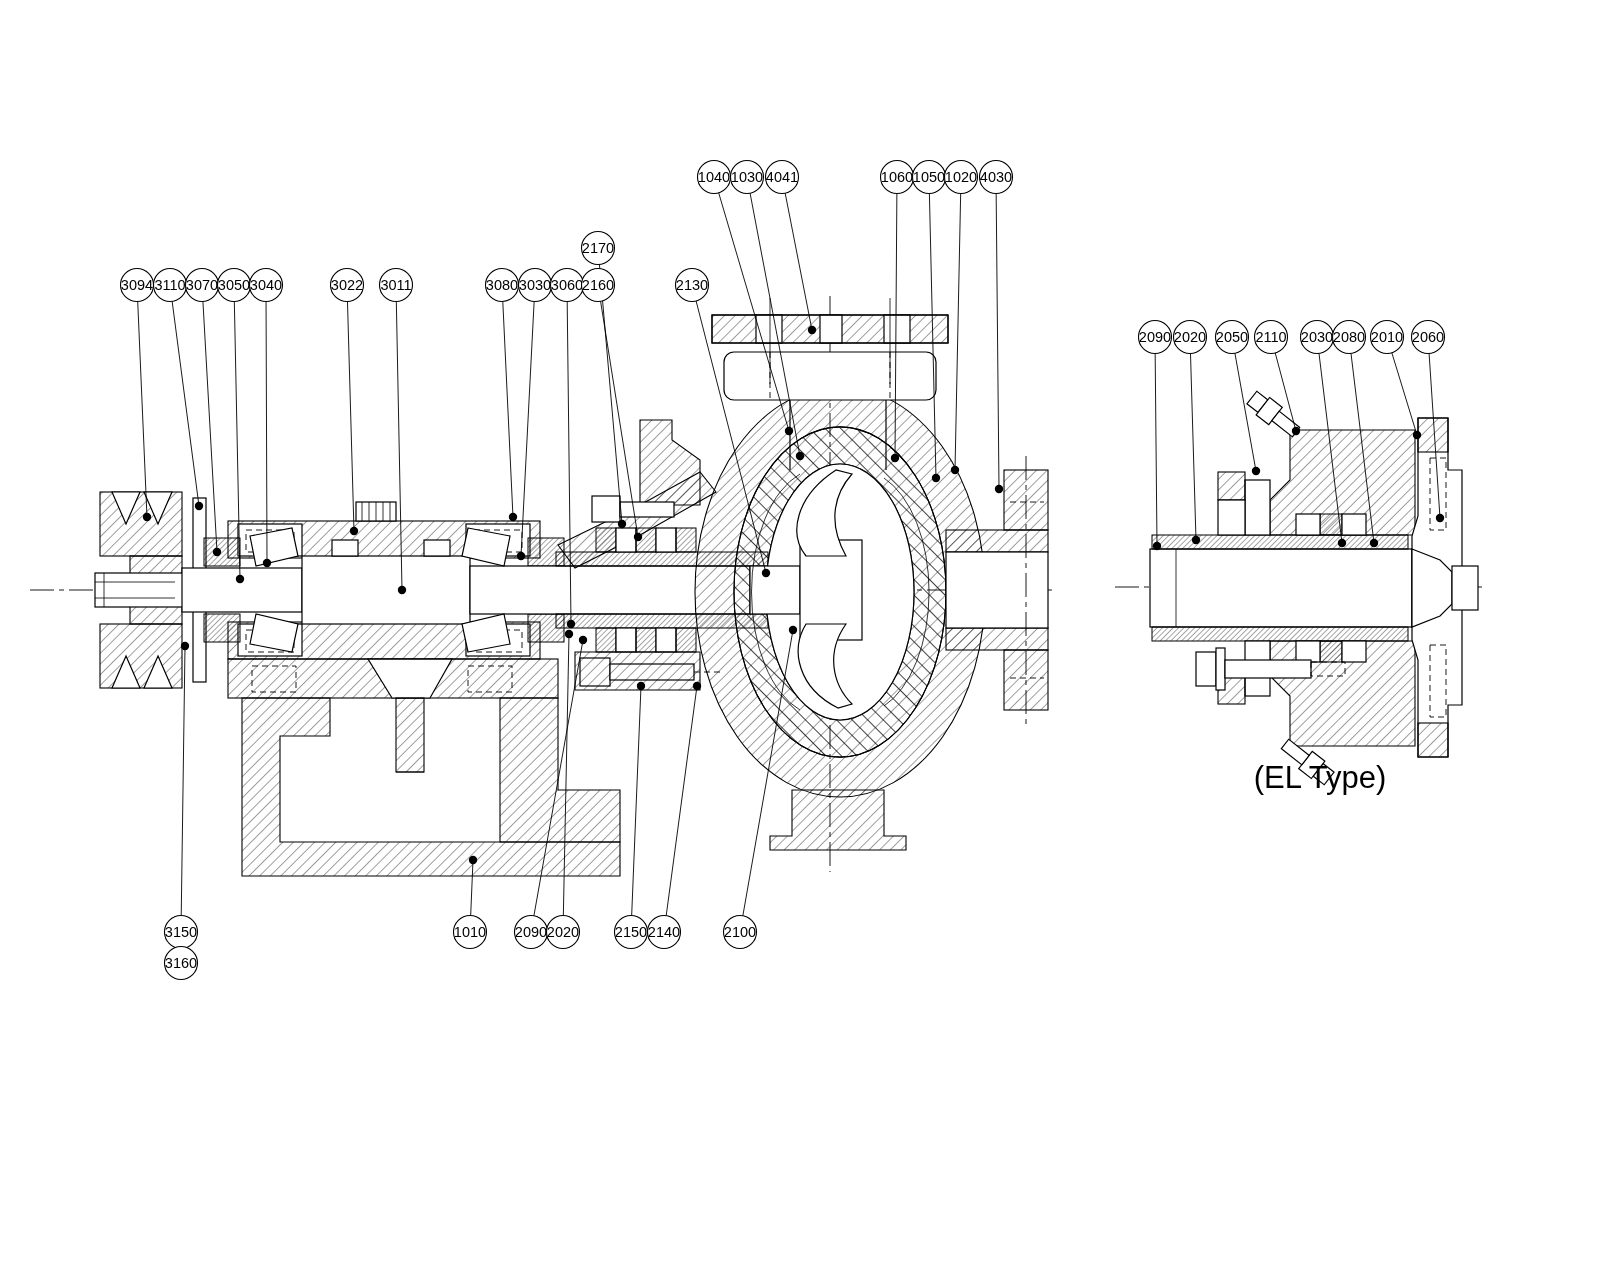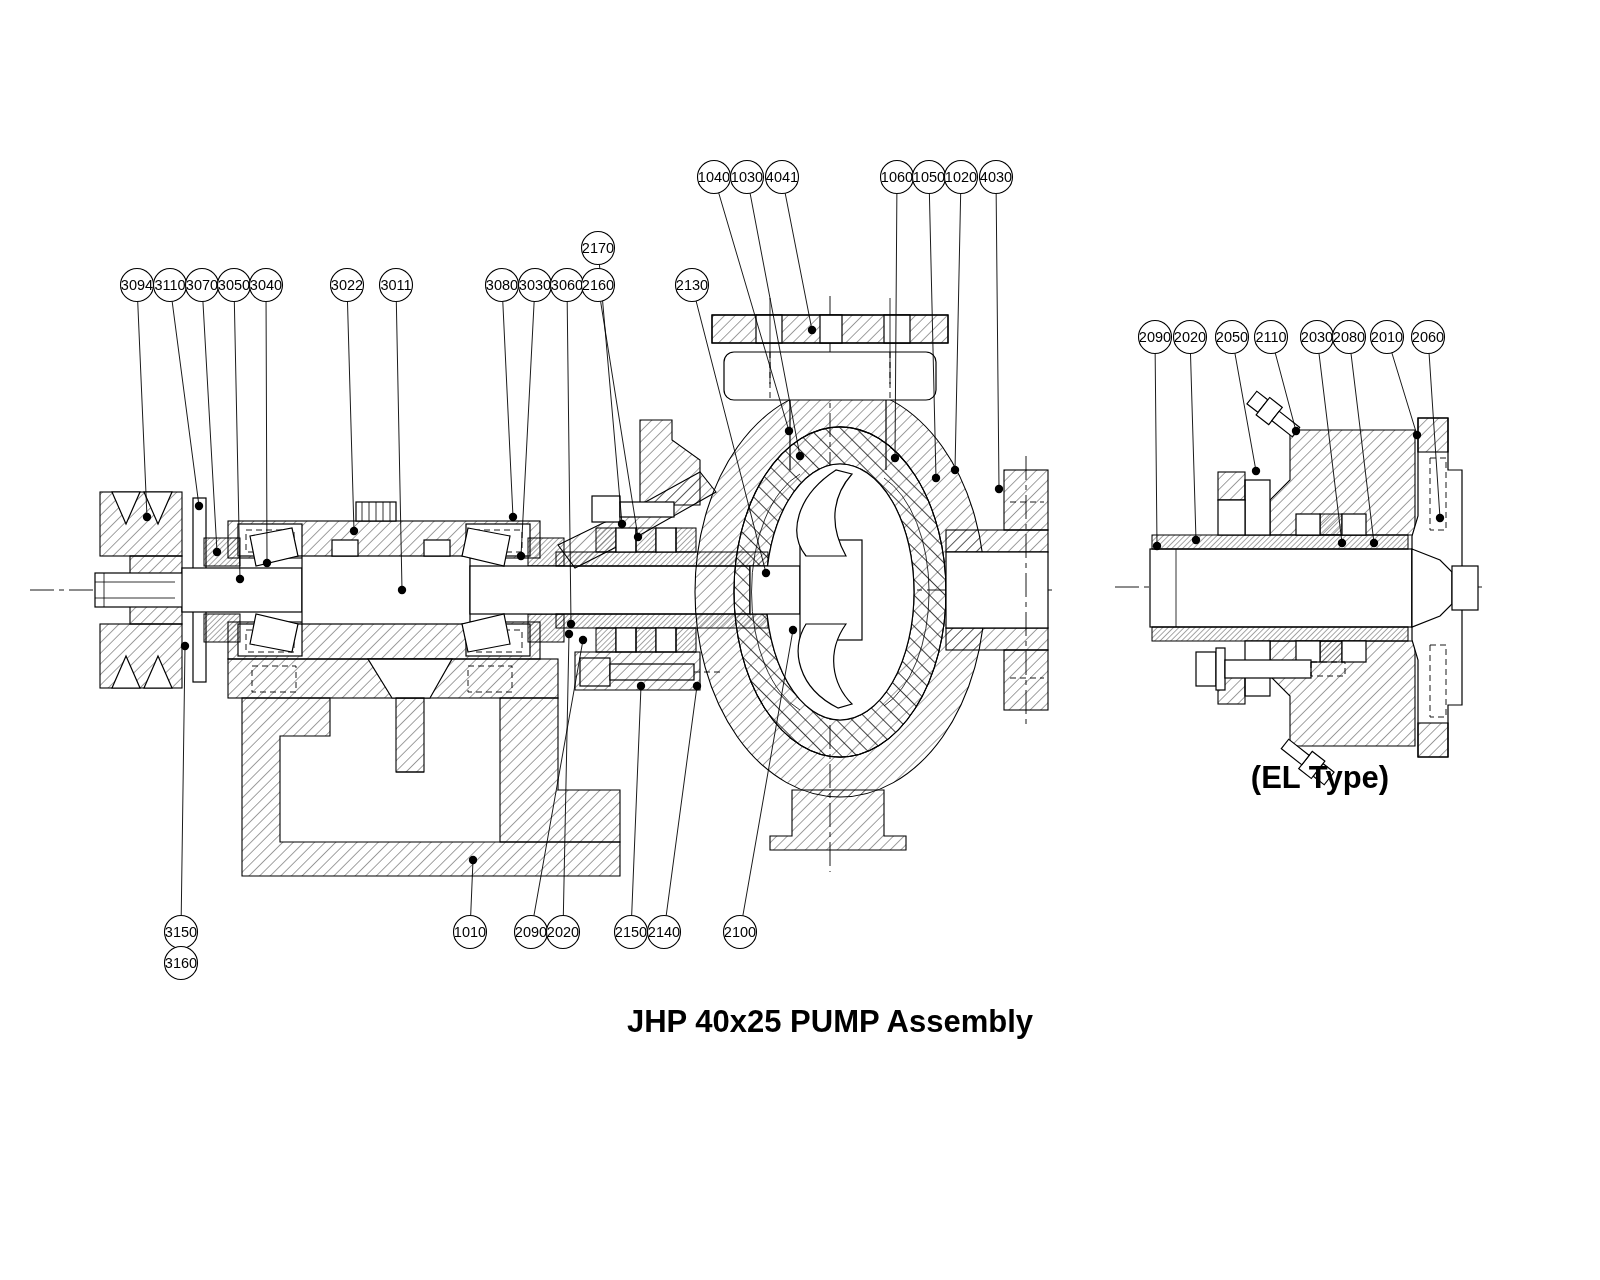--- a/index.html
+++ b/index.html
@@ -7,21 +7,21 @@
          font-family:"Liberation Sans",sans-serif;}
   svg{position:absolute;left:0;top:0;}
   .leader{stroke:#000;stroke-width:0.9;fill:none;}
   .dot{fill:#000;stroke:none;}
   .balloon{fill:#fff;stroke:#000;stroke-width:1.1;}
   .balloon-text{font-family:"Liberation Sans",sans-serif;font-size:14.5px;fill:#000;
                 text-anchor:middle;}
   .titles{position:absolute;left:400px;top:1000px;width:860px;text-align:center;color:#000;}
   .titles .tline{font-weight:bold;font-size:31px;line-height:44px;white-space:nowrap;}
   .el-label{position:absolute;left:1215px;top:760px;width:210px;text-align:center;
-            font-weight:bold;font-size:31px;color:#000;}
+            font-weight:normal;font-size:31px;color:#000;}
   
   .o{fill:none;stroke:#000;stroke-width:1.2;}
   .ow{fill:#fff;stroke:#000;stroke-width:1.2;}
   .h{fill:url(#h);stroke:#000;stroke-width:1.1;}
   .hx{fill:url(#x);stroke:#000;stroke-width:1.1;}
   .hd{fill:url(#d);stroke:#000;stroke-width:1;}
   .cl{stroke:#000;stroke-width:0.9;stroke-dasharray:24 5 5 5;fill:none;}
   .dash{stroke:#000;stroke-width:0.9;stroke-dasharray:6 4;fill:none;}
   .thin{stroke:#000;stroke-width:0.8;fill:none;}
 </style>
@@ -461,18 +461,17 @@
         <g>
           <line x1="742.8521072860598" y1="915.748369803961" x2="793" y2="630" class="leader"></line>
           <circle cx="793" cy="630" r="4.2" class="dot"></circle>
           <circle cx="740" cy="932" r="16.5" class="balloon"></circle>
           <text x="740" y="932" dy="0.36em" class="balloon-text">2100</text>
         </g>
       </g>
 </svg>
 
 <div class="titles">
-  <div class="tline">JHP 40x25 PUMP Assembly</div>
 </div>
 
 <div class="el-label">(EL Type)</div>
 
 </div>
 
 </body></html>

